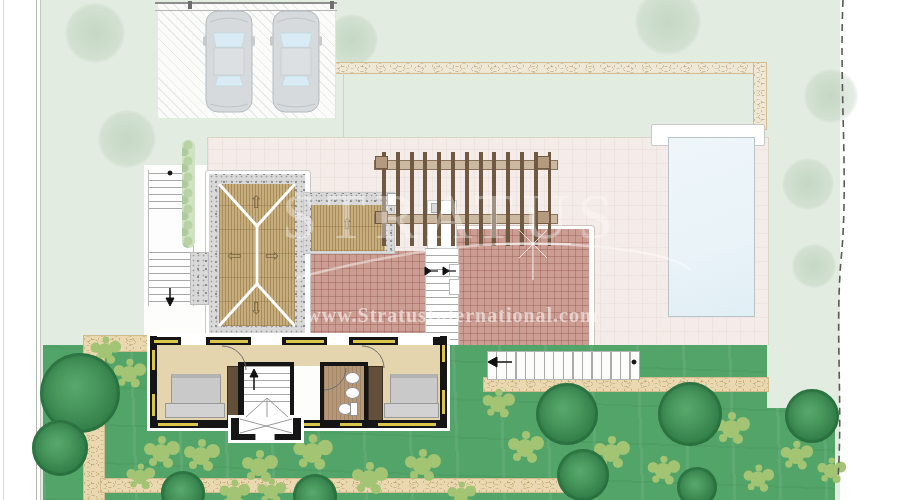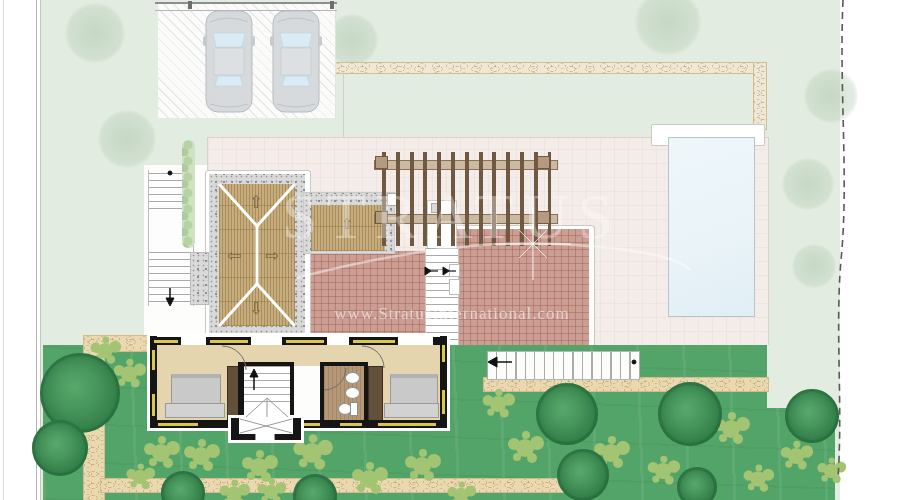--- a/index.html
+++ b/index.html
@@ -297,15 +297,15 @@
   <div class="wm" style="top:180px;font-size:64px;letter-spacing:9px;opacity:.34;">STRATUS</div>
   <svg class="abs" style="left:0;top:0;pointer-events:none;" width="900" height="500" viewBox="0 0 900 500">
     <g stroke="#ffffff" stroke-opacity=".7" fill="none">
       <path d="M533,208 L533,280" stroke-width="1.4"></path>
       <path d="M495,244 L571,244" stroke-width="1.4"></path>
       <path d="M519,230 L547,258" stroke-width="1"></path>
       <path d="M519,258 L547,230" stroke-width="1"></path>
     </g>
     <path d="M296,278 Q450,238 560,244 T690,270" fill="none" stroke="#ffffff" stroke-opacity=".45" stroke-width="2.5"></path>
   </svg>
-  <div class="wm" style="top:304px;font-size:17px;letter-spacing:1px;opacity:.55;">www.StratusInternational.com</div>
+  <div class="wm" style="top:304px;font-size:20px;letter-spacing:1px;opacity:.55;font-weight:bold;">www.StratusInternational.com</div>
 
 </div>
 
 </body></html>

